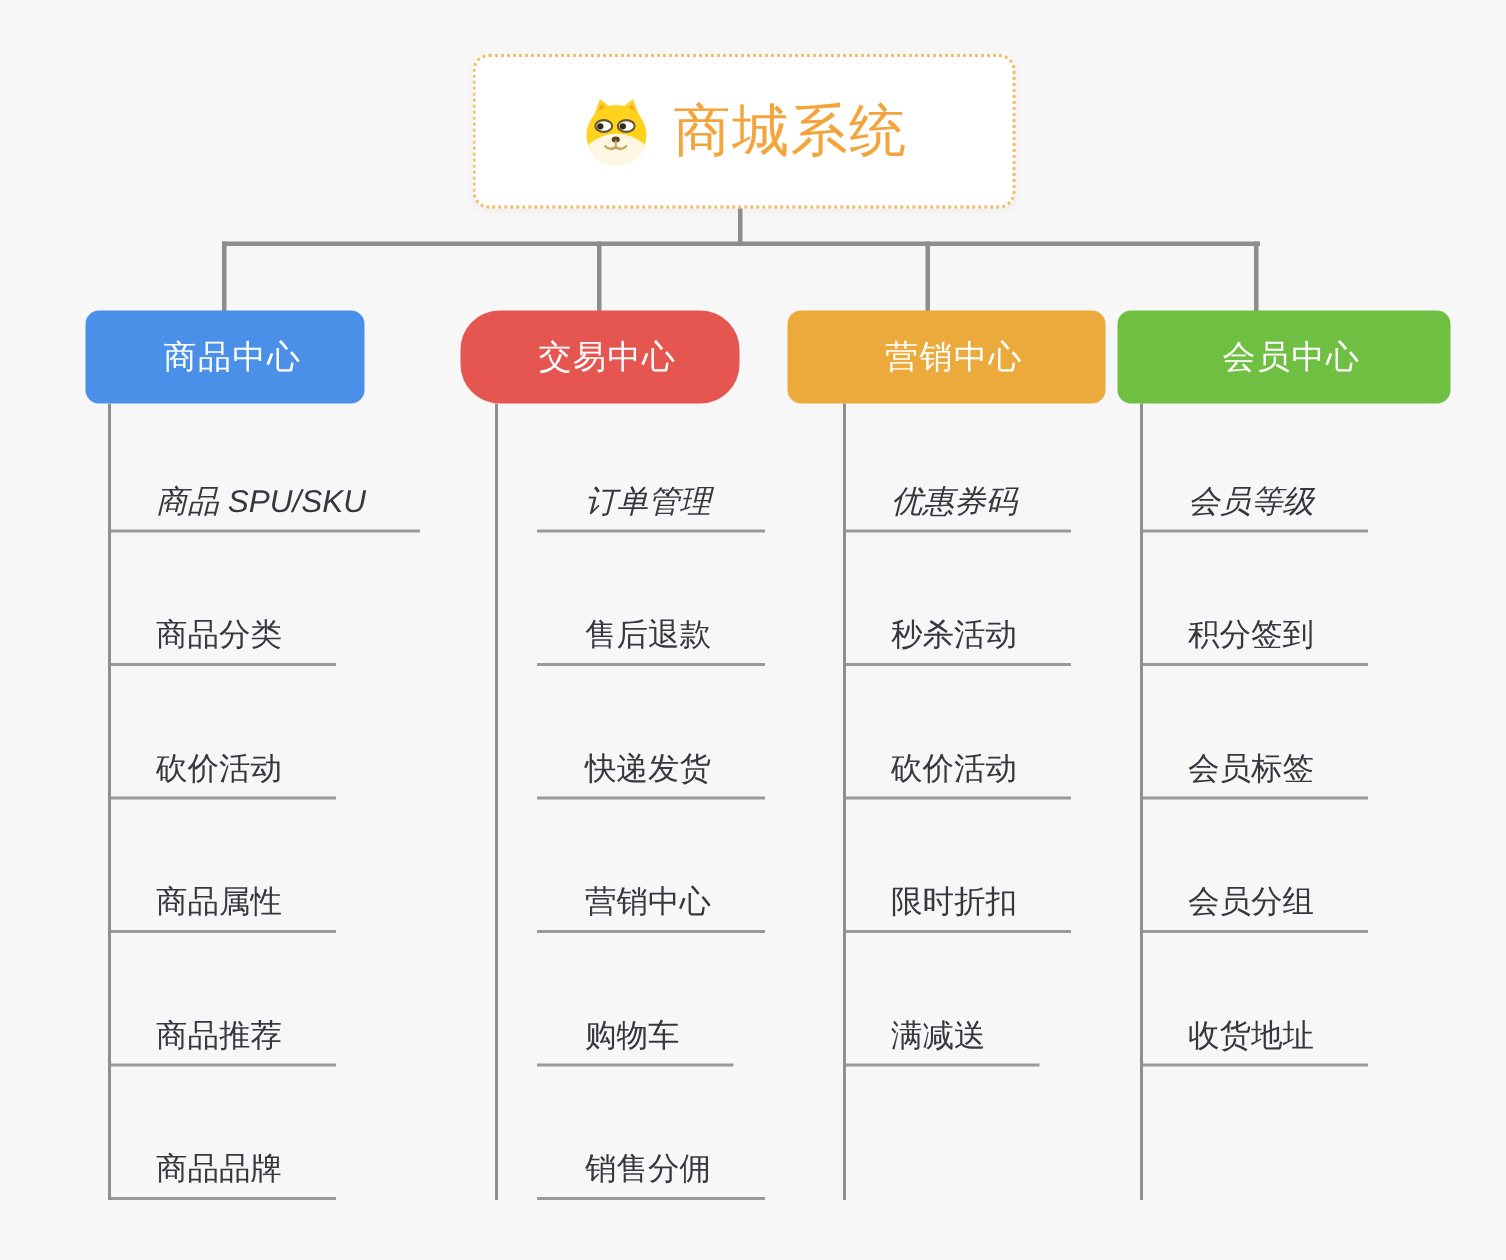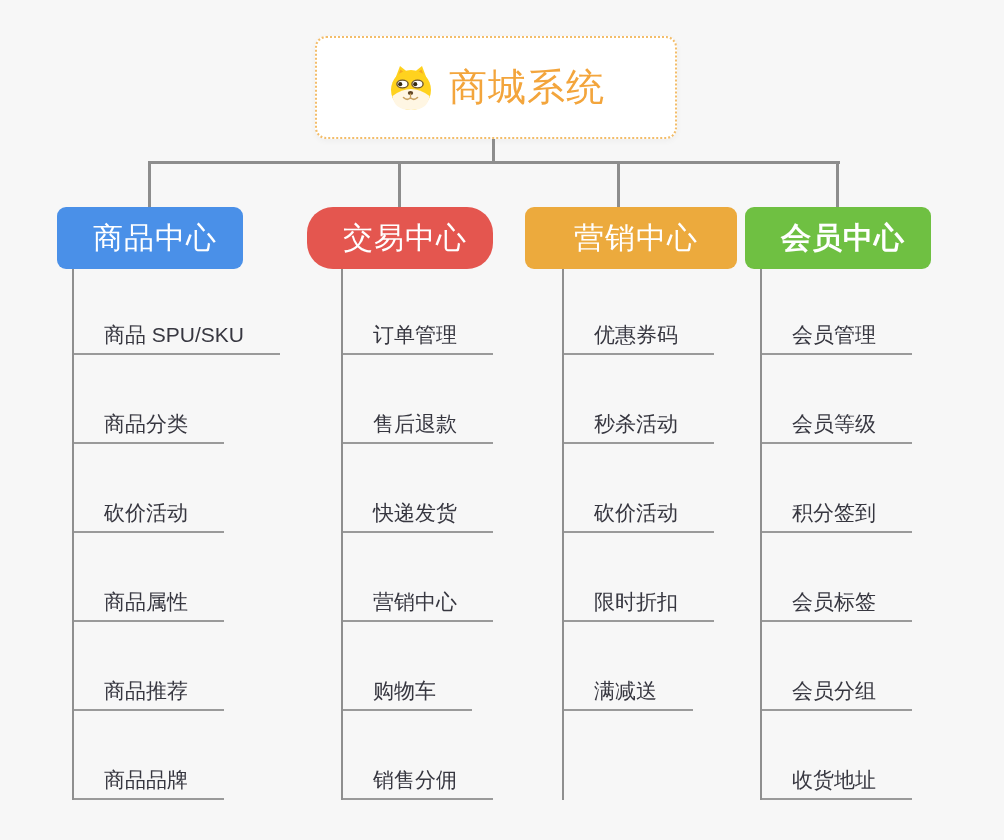--- a/index.html
+++ b/index.html
@@ -28,51 +28,51 @@
   .dog-icon { width: 48px; height: 48px; flex: 0 0 auto; }
 
   
   .line { position: absolute; background: #8d8d8d; }
 
   
   .branch-box {
     position: absolute; top: 207px; height: 62px;
     border-radius: 9px;
     display: flex; align-items: center; justify-content: center;
-    color: #ffffff; font-size: 30px; font-weight: 400; letter-spacing: 1px;
+    color: #ffffff; font-size: 22px; font-weight: 400; letter-spacing: 1px;
     cursor: pointer;
     padding-left: 10px;
   }
   .branch-box.b0 { left: 57px;  width: 186px; }
   .branch-box.b1 { left: 307px; width: 186px; }
   .branch-box.b2 { left: 525px; width: 212px; }
-  .branch-box.b3 { left: 745px; width: 186px; font-weight: bold; }
+  .branch-box.b3 { left: 745px; width: 222px; }
 
   
   .leaf-list {
     position: absolute; top: 269px; list-style: none;
   }
   .leaf-list.c0 { left: 72px;  }
-  .leaf-list.c1 { left: 341px; }
+  .leaf-list.c1 { left: 330px; padding-left: 28px; }
   .leaf-list.c2 { left: 540px; margin-left: 22px; }
   .leaf-list.c3 { left: 760px; }
   .leaf-list::before {
     content: ""; position: absolute; left: 0; top: 0;
     width: 2px; height: 531px; background: #8f8f8f;
   }
   .leaf-item {
     height: 89px; width: max-content;
     display: flex; align-items: flex-end;
     padding: 0 36px 6px 32px;
     border-bottom: 2px solid #9a9a9a;
     font-size: 21px; color: #373740; line-height: 1.2;
     white-space: nowrap;
     cursor: pointer;
   }
-  .leaf-item:first-child { height: 86px; }
+  .leaf-item:first-child { height: 86px; font-style: italic; }
 </style>
 </head>
 <body>
 
 <div class="canvas">
 
   <div class="root-node">
     <svg class="dog-icon" viewBox="0 0 48 48" aria-hidden="true">
       <polygon points="7,18 13,2 23,10" fill="#ffd21e"></polygon>
       <polygon points="25,10 35,2 41,18" fill="#ffd21e"></polygon>
@@ -123,21 +123,20 @@
 
   <ul class="leaf-list c2">
     <li class="leaf-item">优惠券码</li>
     <li class="leaf-item">秒杀活动</li>
     <li class="leaf-item">砍价活动</li>
     <li class="leaf-item">限时折扣</li>
     <li class="leaf-item">满减送</li>
   </ul>
 
   <ul class="leaf-list c3">
-    <li class="leaf-item">会员管理</li>
     <li class="leaf-item">会员等级</li>
     <li class="leaf-item">积分签到</li>
     <li class="leaf-item">会员标签</li>
     <li class="leaf-item">会员分组</li>
     <li class="leaf-item">收货地址</li>
   </ul>
 
 </div>
 
 </body></html>

